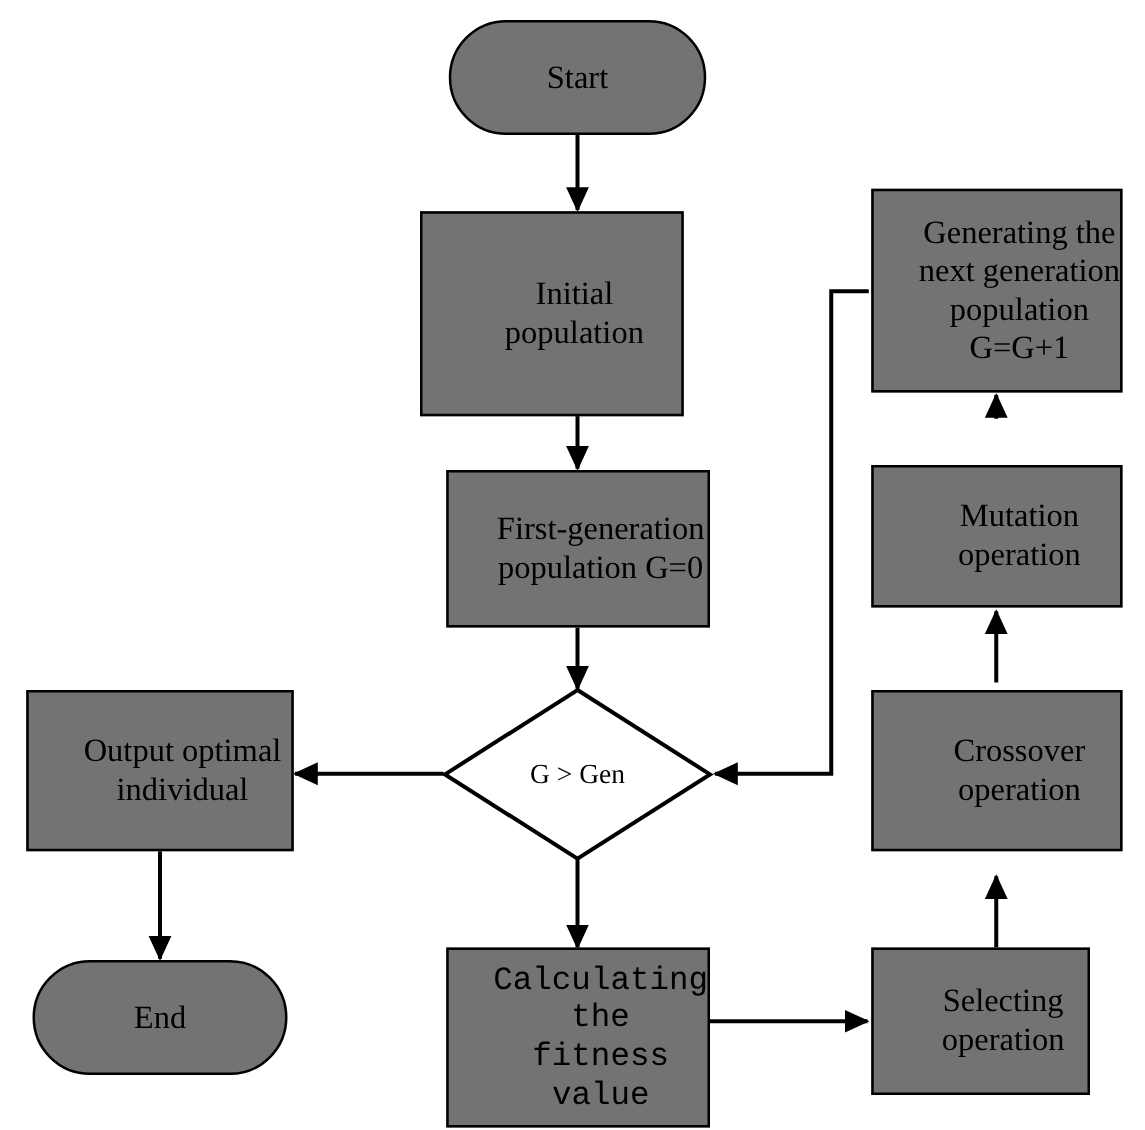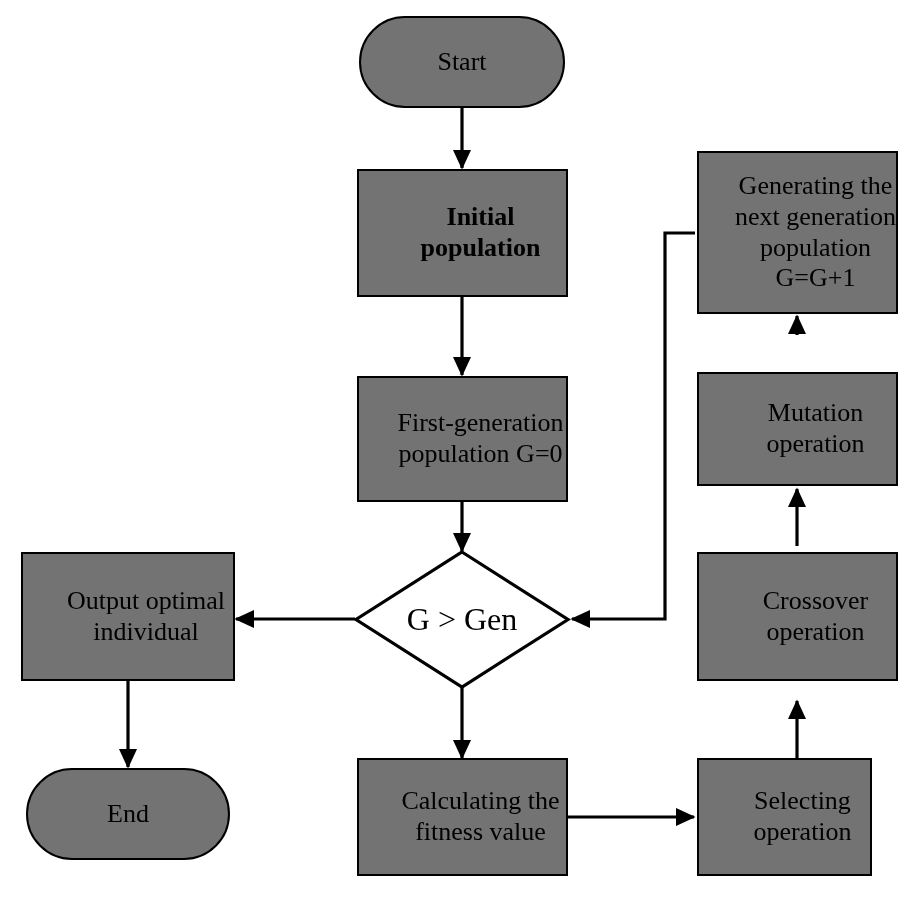--- a/index.html
+++ b/index.html
@@ -47,21 +47,21 @@
     border: 2.5px solid #000000;
     border-radius: 60px;
     font-size: 26px;
   }
   .node-decision-label {
     position: absolute;
     display: flex;
     align-items: center;
     justify-content: center;
     text-align: center;
-    font-size: 32px;
+    font-size: 22px;
     color: #000000;
     background: transparent;
   }
 </style>
 </head>
 <body>
 
 <div id="canvas">
 
   <svg id="edges" viewBox="0 0 916 904" width="916" height="904" xmlns="http://www.w3.org/2000/svg">
@@ -83,21 +83,21 @@
       <path d="M 797 546 L 797 489"></path>
       <path d="M 797 335 L 797 316"></path>
       <path d="M 695 233 L 665 233 L 665 619 L 572 619"></path>
     </g>
   </svg>
 
   <div class="node node-terminal" style="left:359px; top:16px; width:206px; height:92px;">
     <span>Start</span>
   </div>
 
-  <div class="node node-process" style="left:357px; top:169px; width:211px; height:128px;font-weight:bold;">
+  <div class="node node-process" style="left:336px; top:169px; width:211px; height:164px;">
     <span>Initial
 population</span>
   </div>
 
   <div class="node node-process" style="left:357px; top:376px; width:211px; height:126px;">
     <span>First-generation
 population G=0</span>
   </div>
 
   <svg style="position:absolute; left:352px; top:548px; width:220px; height:143px;" viewBox="0 0 220 143" width="220" height="143" xmlns="http://www.w3.org/2000/svg">
@@ -109,21 +109,21 @@
 
   <div class="node node-process" style="left:21px; top:552px; width:214px; height:129px;">
     <span>Output optimal
 individual</span>
   </div>
 
   <div class="node node-terminal" style="left:26px; top:768px; width:204px; height:92px;">
     <span>End</span>
   </div>
 
-  <div class="node node-process" style="left:357px; top:758px; width:211px; height:118px;">
+  <div class="node node-process" style="left:357px; top:758px; width:211px; height:144px;font-family:Liberation Mono, monospace;">
     <span>Calculating the
 fitness value</span>
   </div>
 
   <div class="node node-process" style="left:697px; top:758px; width:175px; height:118px;">
     <span>Selecting
 operation</span>
   </div>
 
   <div class="node node-process" style="left:697px; top:552px; width:201px; height:129px;">

